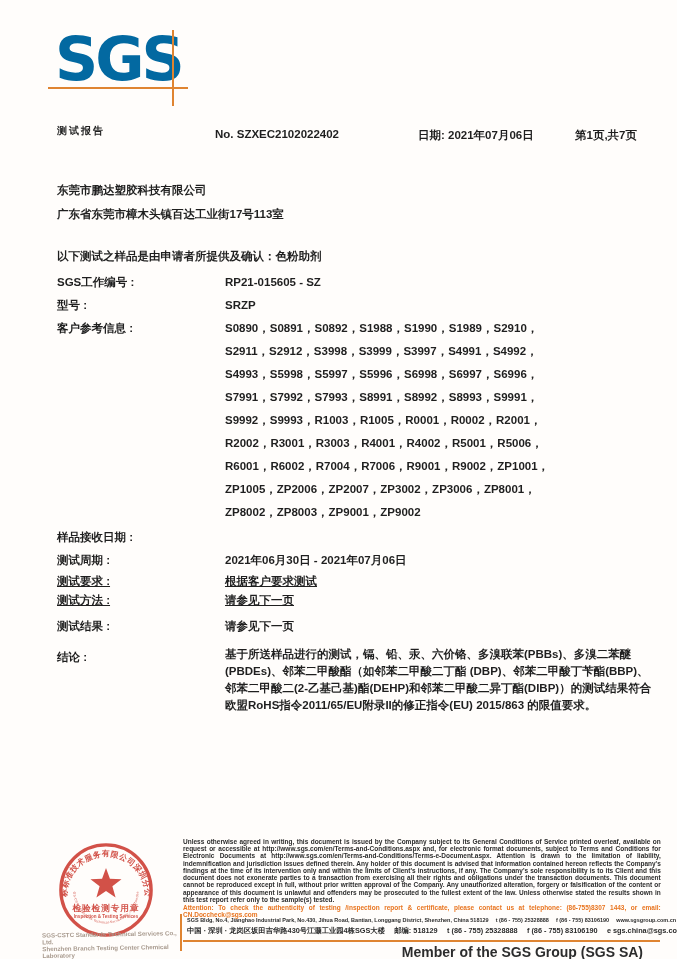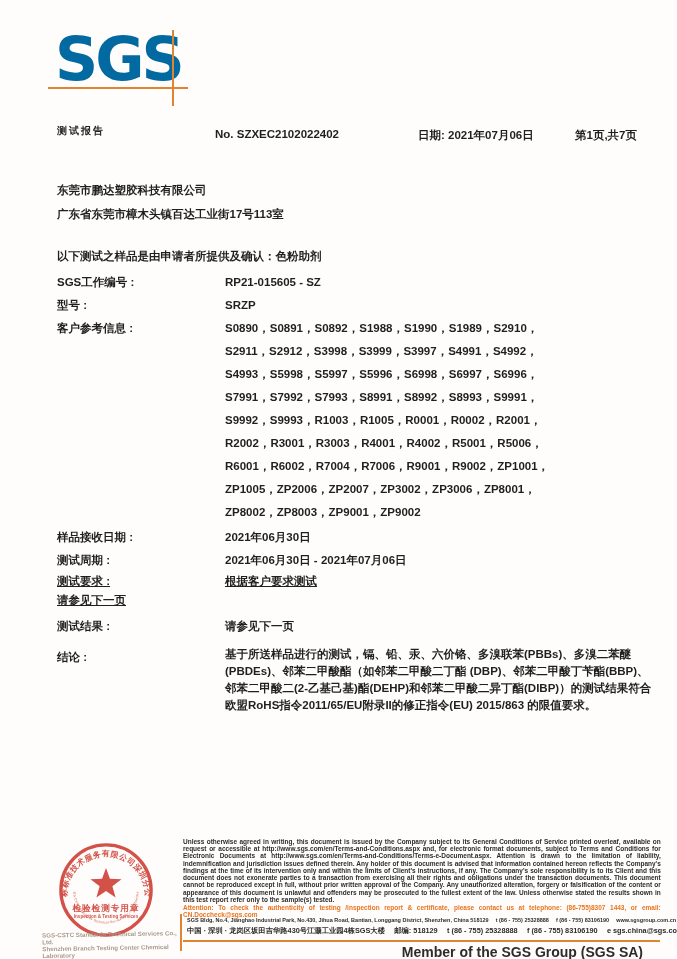--- a/index.html
+++ b/index.html
@@ -96,31 +96,31 @@
 S4993，S5998，S5997，S5996，S6998，S6997，S6996，
 S7991，S7992，S7993，S8991，S8992，S8993，S9991，
 S9992，S9993，R1003，R1005，R0001，R0002，R2001，
 R2002，R3001，R3003，R4001，R4002，R5001，R5006，
 R6001，R6002，R7004，R7006，R9001，R9002，ZP1001，
 ZP1005，ZP2006，ZP2007，ZP3002，ZP3006，ZP8001，
 ZP8002，ZP8003，ZP9001，ZP9002</div>
     </div>
     <div class="kv gap-sm">
       <div class="k">样品接收日期 :</div>
-      <div class="v">2021年06月30日</div>
     </div>
     <div class="kv">
       <div class="k">测试周期 :</div>
       <div class="v">2021年06月30日 - 2021年07月06日</div>
     </div>
     <div class="kv tight">
       <div class="k">测试要求 :</div>
       <div class="v">根据客户要求测试</div>
     </div>
     <div class="kv tight">
+      <div class="k">测试方法 :</div>
       <div class="v">请参见下一页</div>
     </div>
     <div class="kv gap-md">
       <div class="k">测试结果 :</div>
       <div class="v">请参见下一页</div>
     </div>
     <div class="kv conclusion">
       <div class="k">结论 :</div>
       <div class="v">基于所送样品进行的测试，镉、铅、汞、六价铬、多溴联苯(PBBs)、多溴二苯醚(PBDEs)、邻苯二甲酸酯（如邻苯二甲酸二丁酯 (DBP)、邻苯二甲酸丁苄酯(BBP)、邻苯二甲酸二(2-乙基己基)酯(DEHP)和邻苯二甲酸二异丁酯(DIBP)）的测试结果符合欧盟RoHS指令2011/65/EU附录II的修正指令(EU) 2015/863 的限值要求。</div>
     </div>

